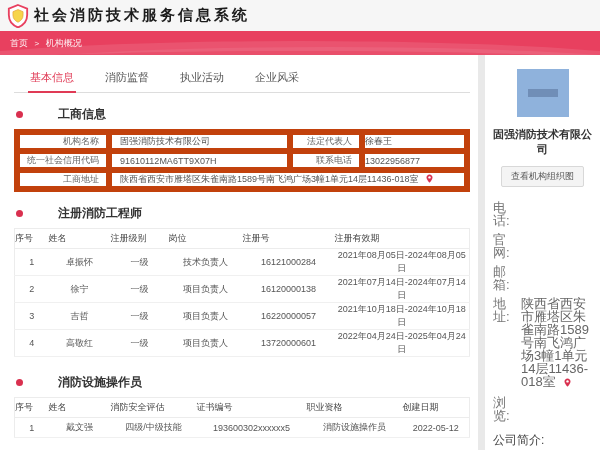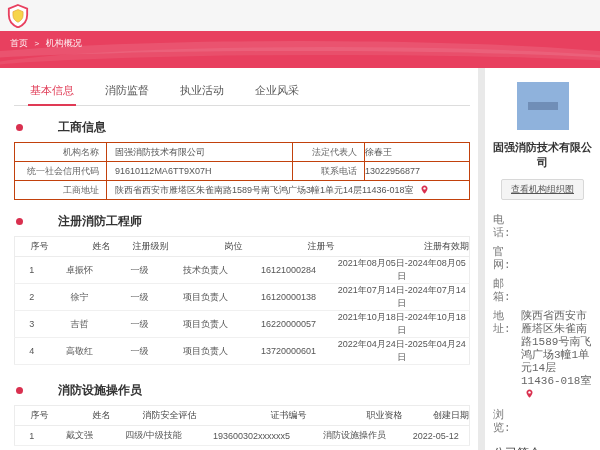--- a/index.html
+++ b/index.html
@@ -6,21 +6,21 @@
   html,body { width:600px; height:450px; overflow:hidden; background:#e9e9e9;
               font-family:"Liberation Sans", sans-serif; }
 
   
   .topbar { height:31px; background:#f6f6f6; display:flex; align-items:center;
             padding-left:7px; }
   .topbar .logo { width:22px; height:24px; margin-right:5px; flex:0 0 auto; }
   .topbar .title { font-size:15px; font-weight:bold; color:#1c1c1c; letter-spacing:3px; }
 
   
-  .banner { position:relative; height:37px; background:#e8405f; overflow:hidden; }
+  .banner { position:relative; height:24px; background:#e8405f; overflow:hidden; }
   .banner::before { content:''; position:absolute; left:-15%; top:10px; width:130%; height:46px;
                     border-radius:50%; border-top:10px solid rgba(255,255,255,0.10); }
   .banner::after  { content:''; position:absolute; left:-5%; top:16px; width:120%; height:40px;
                     border-radius:50%; border-top:8px solid rgba(255,255,255,0.08); }
   .crumbs { position:relative; z-index:2; font-size:9px; line-height:24px; padding-left:10px;
             color:rgba(255,255,255,0.92); }
   .crumbs .sep { margin:0 4px; font-size:8px; }
 
   
   .main { display:flex; height:395px; }
@@ -33,58 +33,59 @@
   .tab { font-size:11px; color:#555; padding:7px 2px 6px; margin-right:27px; cursor:pointer; }
   .tab.active { color:#e03a55; border-bottom:2px solid #e03a55; margin-bottom:-1px; }
 
   
   .sec { display:flex; align-items:center; margin:13px 0 6px 2px;gap:28px; }
   .sec .dot { width:7px; height:7px; border-radius:50%; background:#d9304f; margin-right:7px; }
   .sec .sec-title { font-size:12px; color:#333; font-weight:600; }
 
   
   table { border-collapse:collapse; width:456px; font-size:9px; }
-  .biz td { border:1px solid #c2410c; height:19px; color:#555; }
+  .biz td { border:6px solid #c2410c; height:19px; color:#555; }
   .biz td.lbl { width:92px; text-align:right; padding-right:7px; color:#666; }
   .biz td.lbl2 { width:72px; text-align:right; padding-right:7px; color:#666; }
   .biz td.val { padding-left:8px; }
   .biz td.val2 { width:105px; }
 
   
   .list { border:1px solid #ececec; }
   .list th { font-weight:400; color:#444; height:20px; border-bottom:1px solid #ececec; }
   .list td { height:20px; text-align:center; color:#555; border-bottom:1px solid #f0f0f0; }
-  .list th { text-align:right; }
+  .list th { text-align:left; }
 
   
   .pin { display:inline-block; vertical-align:-2px; margin-left:4px; cursor:pointer; }
 
   
   .sb-logo { width:52px; height:48px; background:#8fb2dc; margin:4px auto 10px; position:relative; }
   .sb-logo::after { content:''; position:absolute; left:11px; top:20px; width:30px; height:8px;
                     background:rgba(55,75,115,0.35); }
   .sb-name { text-align:center; font-size:11px; color:#333; font-weight:600; margin-bottom:8px; }
   .sb-btn-wrap { text-align:center; margin-bottom:14px; }
   .sb-btn { display:inline-block; font-size:9px; color:#555; background:#f4f4f4;
-            border:1px solid #d8d8d8; border-radius:2px; padding:3px 9px; cursor:pointer;text-decoration:underline; }
-  .sb-row { display:flex; font-size:11px; color:#777; line-height:13px; margin-bottom:6px;font-family:Liberation Mono, monospace; }
+            border:1px solid #d8d8d8; border-radius:2px; padding:3px 9px; cursor:pointer; }
+  .sb-row { display:flex; font-size:13px; color:#777; line-height:13px; margin-bottom:6px; }
   .sb-row .sb-lbl { flex:0 0 28px; }
   .sb-row .sb-val { flex:1; color:#666; }
   .sb-intro { font-size:12px; color:#444; margin-top:10px; }
 </style>
 </head>
 <body>
 
 <div class="topbar">
   <span class="logo">
     <svg viewBox="0 0 24 26" width="22" height="24">
       <path d="M12 1 L22 5 V12 C22 19 17 23.5 12 25.5 C7 23.5 2 19 2 12 V5 Z" fill="#fff" stroke="#e8405f" stroke-width="2"></path>
       <path d="M12 6 L17.5 8.3 V12.2 C17.5 16 15 18.4 12 19.8 C9 18.4 6.5 16 6.5 12.2 V8.3 Z" fill="#f6d54a" stroke="#e8a43c" stroke-width="0.8"></path>
     </svg>
   </span>
+  <span class="title">社会消防技术服务信息系统</span>
 </div>
 
 <div class="banner">
   <div class="crumbs">
     <span>首页</span>
     <span class="sep">&gt;</span>
     <span>机构概况</span>
   </div>
 </div>
 

